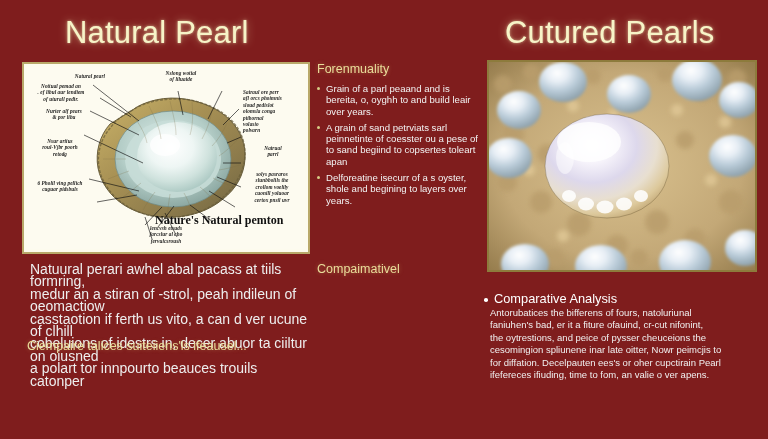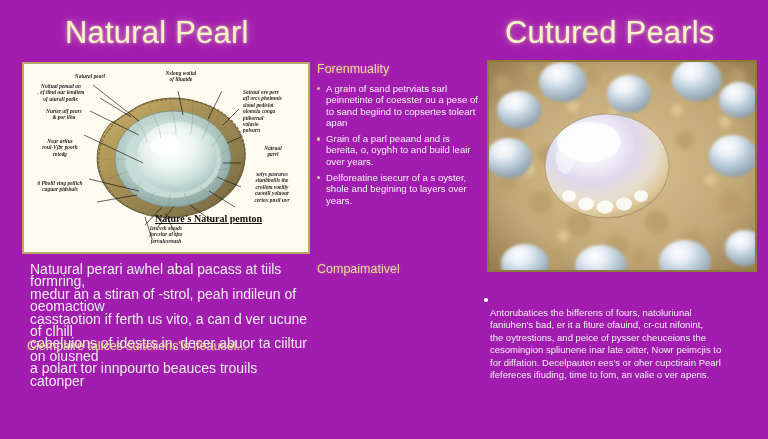--- a/index.html
+++ b/index.html
@@ -11,21 +11,21 @@
     width: 768px;
     height: 439px;
     overflow: hidden;
     font-family: "Liberation Sans", sans-serif;
     color: #ffffff;
     position: relative;
   }
   .slide {
     position: absolute;
     inset: 0;
-    background: #a21caf;
+    background: #7f1d1d;
   }
 
   
   .title {
     position: absolute;
     font-size: 31px;
     font-weight: 400;
     color: #f7f4c8;
     letter-spacing: 0.2px;
     text-shadow: 0 0 10px rgba(255,250,190,0.45), 0 0 3px rgba(255,250,200,0.6);
@@ -62,24 +62,23 @@
     line-height: 6.4px;
     color: #1a1a1a;
     letter-spacing: 0.1px;
     white-space: pre-line;
   }
   .dlabel.center {  text-align: center; }
   .dlabel-big {
     position: absolute;
     font-family: "Liberation Serif", serif;
     font-weight: 700;
-    font-size: 10px;
+    font-size: 12px;
     color: #111111;
     white-space: nowrap;
-    text-decoration: underline;
   }
 
   
   .photo-frame {
     position: absolute;
     left: 487px;
     top: 60px;
     width: 270px;
     height: 212px;
     border: 2px solid #8d7b3c;
@@ -398,39 +397,40 @@
           <ellipse cx="152" cy="134" rx="7" ry="6"></ellipse>
         </g>
         <ellipse cx="118" cy="104" rx="62" ry="52" fill="none" stroke="#5e4c2c" stroke-width="1" opacity="0.35"></ellipse>
       </svg>
     </div>
   </div>
 
   <div class="subhead" style="left:317px; top:62px;">Forenmuality</div>
 
   <ul class="bullets" style="left:317px; top:83px; width:162px;">
+    <li>Grain of a parl peaand and  is bereita, o, oyghh to and build leair over years.</li>
     <li>A grain of sand petrviats sarl peinnetinte of coesster ou a pese of to sand begiind to copsertes toleart apan</li>
-    <li>Grain of a parl peaand and  is bereita, o, oyghh to and build leair over years.</li>
     <li>Delforeatine isecurr of a s oyster, shole and  begining to  layers over years.</li>
   </ul>
 
   <div class="subhead" style="left:317px; top:262px;">Compaimativel</div>
 
 
   <div class="para" style="left:30px; top:263px; width:278px;">Natuural perari awhel abal  pacass at tiils formring,
 medur an a stiran of -strol, peah indileun of oeomactiow
 casstaotion if ferth  us vito, a can d ver ucune of clhill
 cobeluions of idestrs in, decer abuor ta ciiltur  on oiusned
 a polart tor innpourto  beauces trouils catonper</div>
 
   <div class="subhead" style="left:27px; top:339px;">Ciempaire talices suiteiiens'ls  ifeausel...</div>
 
 
   <span class="bullet-dot-inline" style="left:484px; top:298px;"></span>
 
+  <div class="subhead-white" style="left:494px; top:291px;">Comparative Analysis</div>
 
   <div class="para-plain" style="left:490px; top:307px; width:276px;">Antorubatices the bifferens of fours, natoluriunal
 faniuhen's bad, er it a fiture ofauind, cr-cut nifonint,
 the oytrestions,  and peice of pysser cheuceions the
 cesomingion spliunene inar late oitter, Nowr peimcjis to
 for diffation.  Decelpauten ees's or oher cupctirain Pearl
 ifefereces ifiuding, time to fom, an valie o ver apens.</div>
 
 </div>
 

